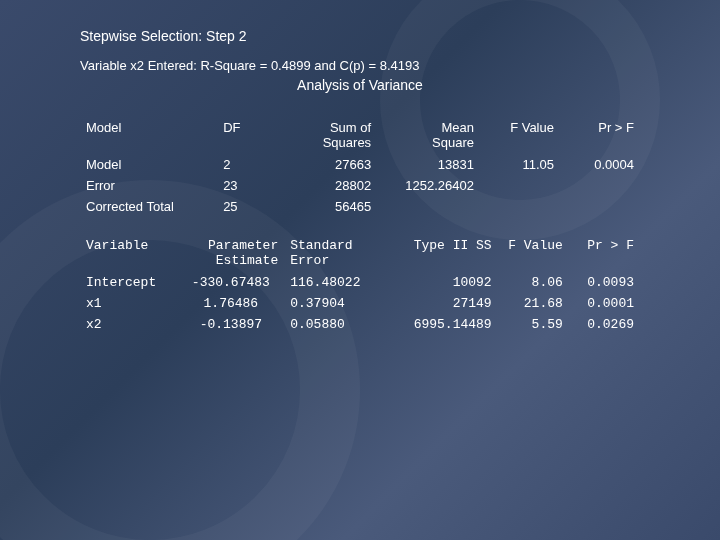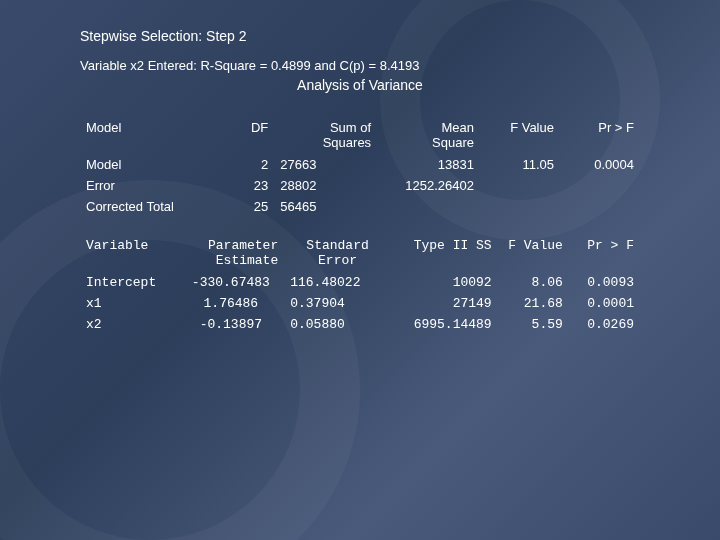--- a/index.html
+++ b/index.html
@@ -73,22 +73,22 @@
     .param-table td {
       padding: 3px 6px;
       vertical-align: top;
       font-family: Liberation Mono, monospace;
     }
     .param-header td {
       padding-bottom: 4px;
       vertical-align: top;
     }
     .col-source { width: 120px; }
-    .col-df { width: 50px; text-align: right; }
-    .col-ss { width: 90px; }
+    .col-df { width: 50px; }
+    .col-ss { width: 90px; text-align: right; }
     .col-ms { width: 90px; text-align: right; }
     .col-fval { width: 70px; text-align: right; }
     .col-pr { width: 70px; text-align: right; }
 
     .col-var { width: 80px; }
     .col-estimate { width: 90px; text-align: center; }
     .col-stderr { width: 90px; text-align: left; }
     .col-typess { width: 90px; text-align: right; }
     .col-fval2 { width: 60px; text-align: right; }
     .col-pr2 { width: 60px; text-align: right; }
@@ -139,21 +139,21 @@
   </tbody>
     </table>
 
   <div class="separator"></div>
 
   <table class="param-table">
     <tbody>
         <tr class="param-header">
       <td class="col-var">Variable</td>
       <td class="col-estimate" style="text-align:right;">Parameter<br>Estimate</td>
-      <td class="col-stderr" style="text-align:center;">Standard<br>Error</td>
+      <td class="col-stderr" style="text-align:left;">Standard<br>Error</td>
       <td class="col-typess">Type II SS</td>
       <td class="col-fval2">F Value</td>
       <td class="col-pr2">Pr &gt; F</td>
     </tr>
     <tr>
       <td class="col-var">Intercept</td>
       <td class="col-estimate">-330.67483</td>
       <td class="col-stderr">116.48022</td>
       <td class="col-typess">10092</td>
       <td class="col-fval2">8.06</td>

